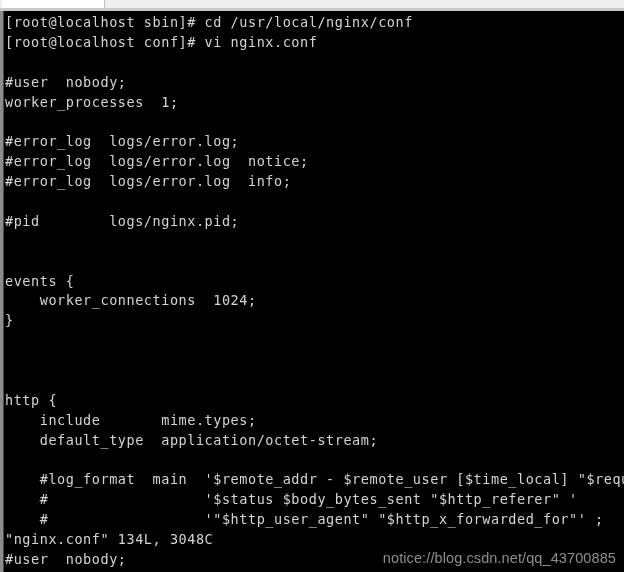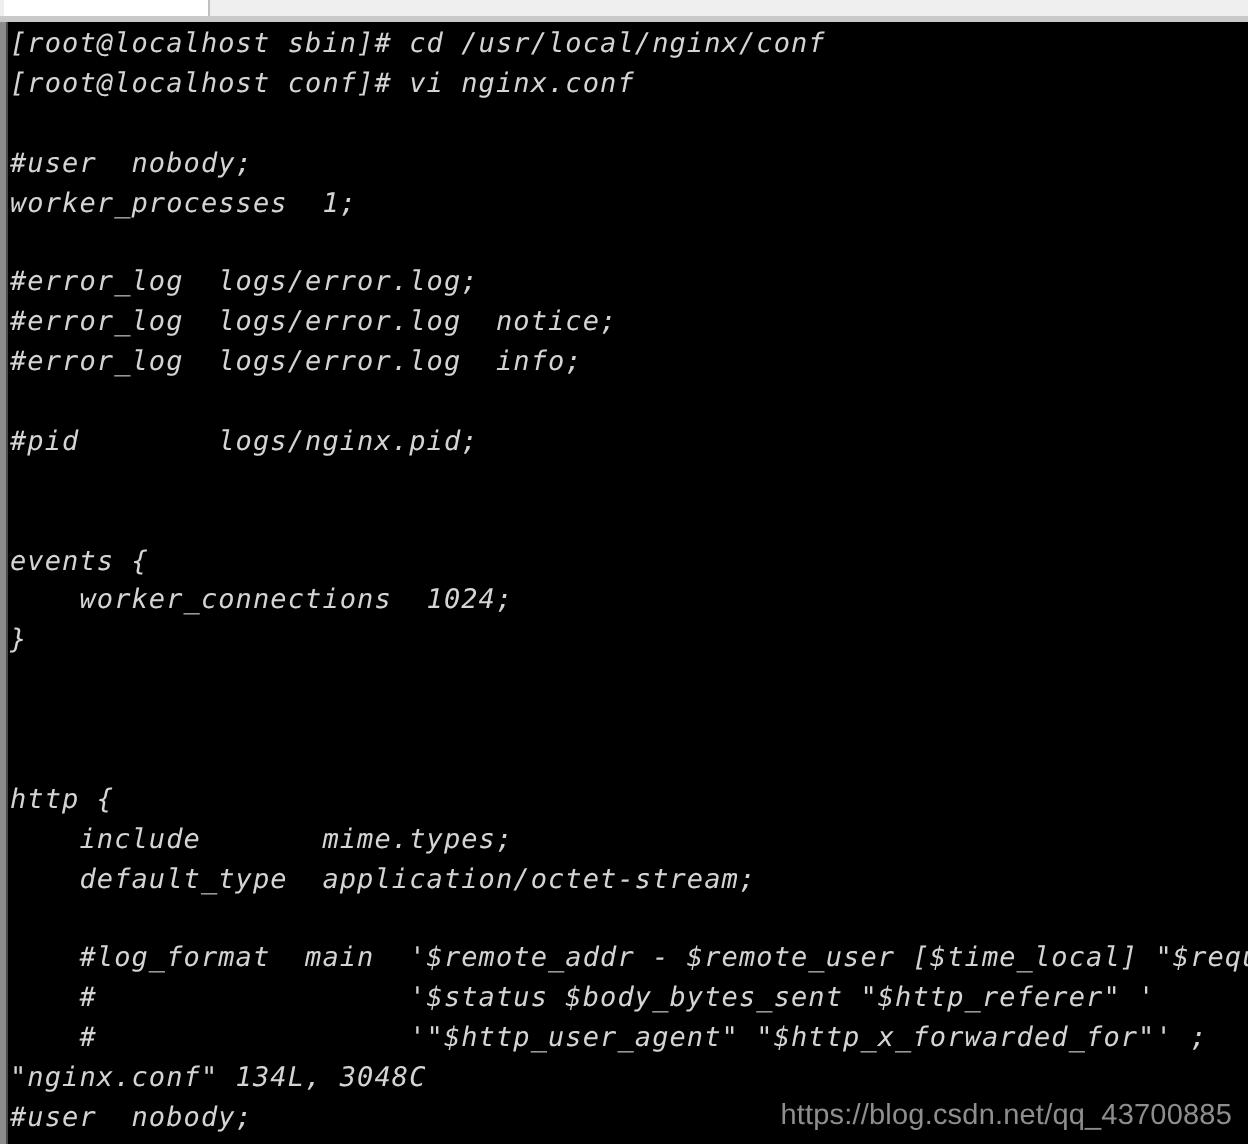--- a/index.html
+++ b/index.html
@@ -72,21 +72,20 @@
 
   
   #terminal {
     position: absolute;
     left: 4px;
     top: 11px;
     width: 620px;
     height: 561px;
     background: #000000;
     overflow: hidden;
-    font-style: italic;
   }
   #lines {
     position: absolute;
     left: 1px;
     top: 2px;
     width: 660px;
   }
   .line {
     height: 19.9px;
     line-height: 19.9px;
@@ -150,15 +149,15 @@
         <div class="line">&nbsp;</div>
         <div class="line">    #log_format  main  '$remote_addr - $remote_user [$time_local] "$request" '</div>
         <div class="line">    #                  '$status $body_bytes_sent "$http_referer" '</div>
         <div class="line">    #                  '"$http_user_agent" "$http_x_forwarded_for"' ;</div>
         <div class="line">"nginx.conf" 134L, 3048C</div>
         <div class="line">#user  nobody;</div>
         <div class="line">worker_processes  1;</div>
       </div>
   </div>
 
-  <div id="watermark">https://blog.csdn.net/qq_43700885</div>
+  <div id="watermark">notice://blog.csdn.net/qq_43700885</div>
 
 </div>
 
 </body></html>

